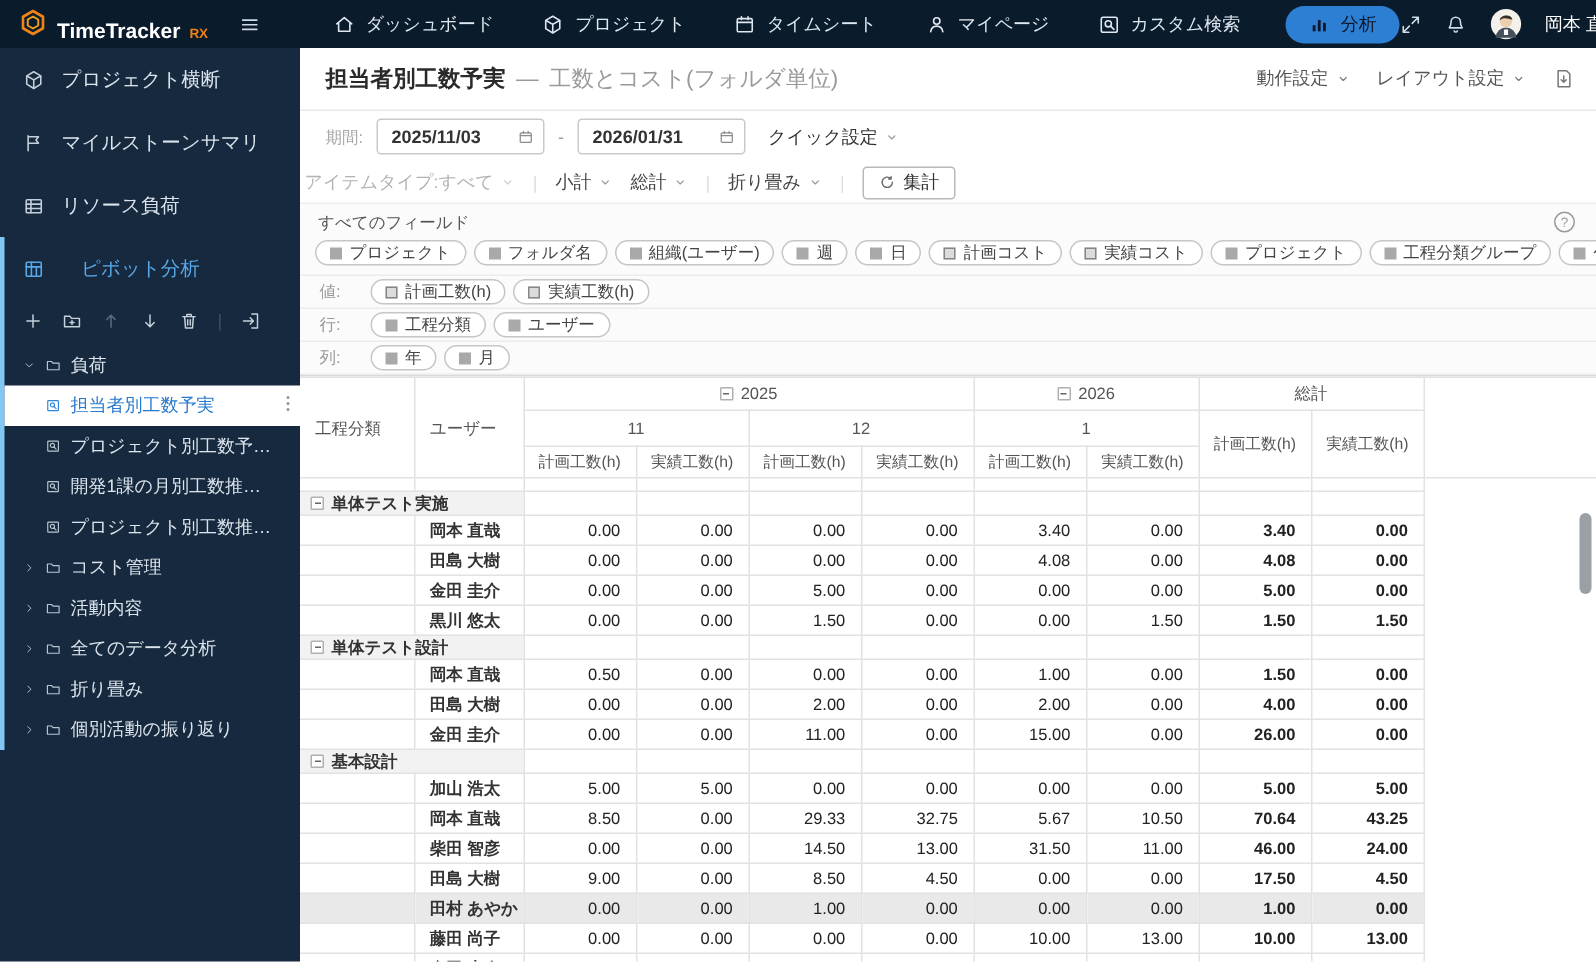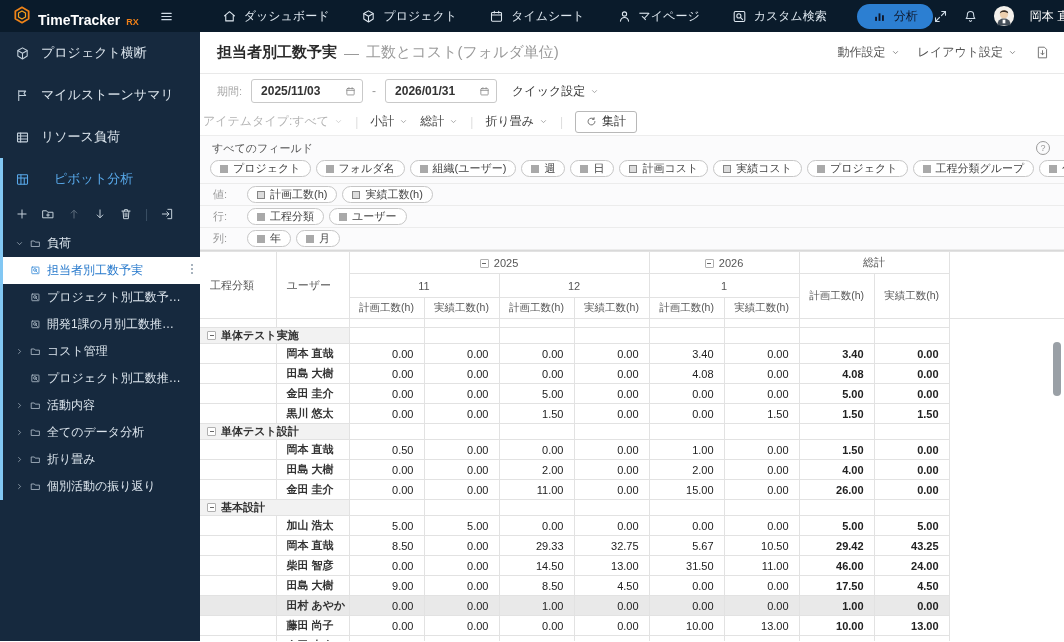--- a/index.html
+++ b/index.html
@@ -336,42 +336,42 @@
           <div class="tree-row tree-report">
             <span class="ic sm">
               <svg viewBox="0 0 24 24" fill="none" stroke="currentColor" stroke-width="1.7" stroke-linecap="round" stroke-linejoin="round">
                 <rect x="4" y="4.5" width="15.5" height="14.5" rx="1"></rect>
                 <circle cx="10.8" cy="10.8" r="3"></circle>
                 <path d="M13 13l3.2 3.2"></path>
               </svg>
             </span>
             <span>開発1課の月別工数推…</span>
           </div>
-          <div class="tree-row tree-folder">
-            <span class="ic xs">
-              <svg viewBox="0 0 24 24" fill="none" stroke="currentColor" stroke-width="1.7" stroke-linecap="round" stroke-linejoin="round">
-                <path d="M9.5 6.5L15 12l-5.5 5.5"></path>
-              </svg>
-            </span>
-            <span class="ic sm">
-              <svg viewBox="0 0 24 24" fill="none" stroke="currentColor" stroke-width="1.7" stroke-linecap="round" stroke-linejoin="round">
-                <path d="M3.5 6.5h6l2 2.5h9v9.5h-17z"></path>
-              </svg>
-            </span>
-            <span>コスト管理</span>
-          </div>
           <div class="tree-row tree-report">
             <span class="ic sm">
               <svg viewBox="0 0 24 24" fill="none" stroke="currentColor" stroke-width="1.7" stroke-linecap="round" stroke-linejoin="round">
                 <rect x="4" y="4.5" width="15.5" height="14.5" rx="1"></rect>
                 <circle cx="10.8" cy="10.8" r="3"></circle>
                 <path d="M13 13l3.2 3.2"></path>
               </svg>
             </span>
             <span>プロジェクト別工数推…</span>
+          </div>
+          <div class="tree-row tree-folder">
+            <span class="ic xs">
+              <svg viewBox="0 0 24 24" fill="none" stroke="currentColor" stroke-width="1.7" stroke-linecap="round" stroke-linejoin="round">
+                <path d="M9.5 6.5L15 12l-5.5 5.5"></path>
+              </svg>
+            </span>
+            <span class="ic sm">
+              <svg viewBox="0 0 24 24" fill="none" stroke="currentColor" stroke-width="1.7" stroke-linecap="round" stroke-linejoin="round">
+                <path d="M3.5 6.5h6l2 2.5h9v9.5h-17z"></path>
+              </svg>
+            </span>
+            <span>コスト管理</span>
           </div>
           <div class="tree-row tree-folder">
             <span class="ic xs">
               <svg viewBox="0 0 24 24" fill="none" stroke="currentColor" stroke-width="1.7" stroke-linecap="round" stroke-linejoin="round">
                 <path d="M9.5 6.5L15 12l-5.5 5.5"></path>
               </svg>
             </span>
             <span class="ic sm">
               <svg viewBox="0 0 24 24" fill="none" stroke="currentColor" stroke-width="1.7" stroke-linecap="round" stroke-linejoin="round">
                 <path d="M3.5 6.5h6l2 2.5h9v9.5h-17z"></path>
@@ -828,21 +828,21 @@
             </tr>
             <tr class="rdata">
               <td></td>
               <td class="cuser">岡本 直哉</td>
               <td class="num">8.50</td>
               <td class="num">0.00</td>
               <td class="num">29.33</td>
               <td class="num">32.75</td>
               <td class="num">5.67</td>
               <td class="num">10.50</td>
-              <td class="num tot">29.42</td>
+              <td class="num tot">70.64</td>
               <td class="num tot">43.25</td>
               <td class="fill"></td>
             </tr>
             <tr class="rdata">
               <td></td>
               <td class="cuser">柴田 智彦</td>
               <td class="num">0.00</td>
               <td class="num">0.00</td>
               <td class="num">14.50</td>
               <td class="num">13.00</td>

